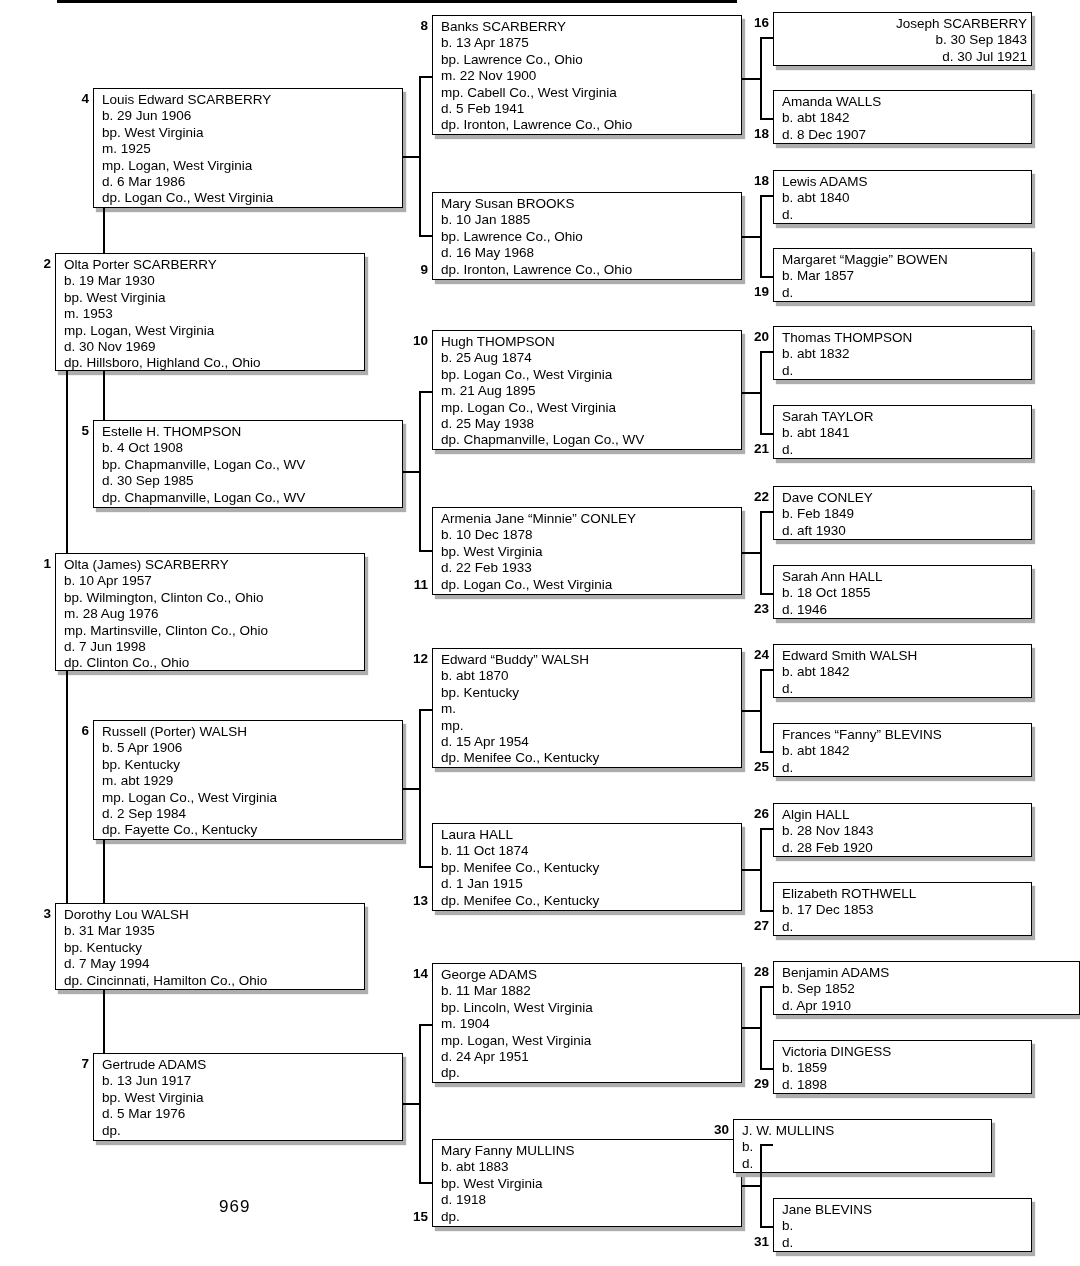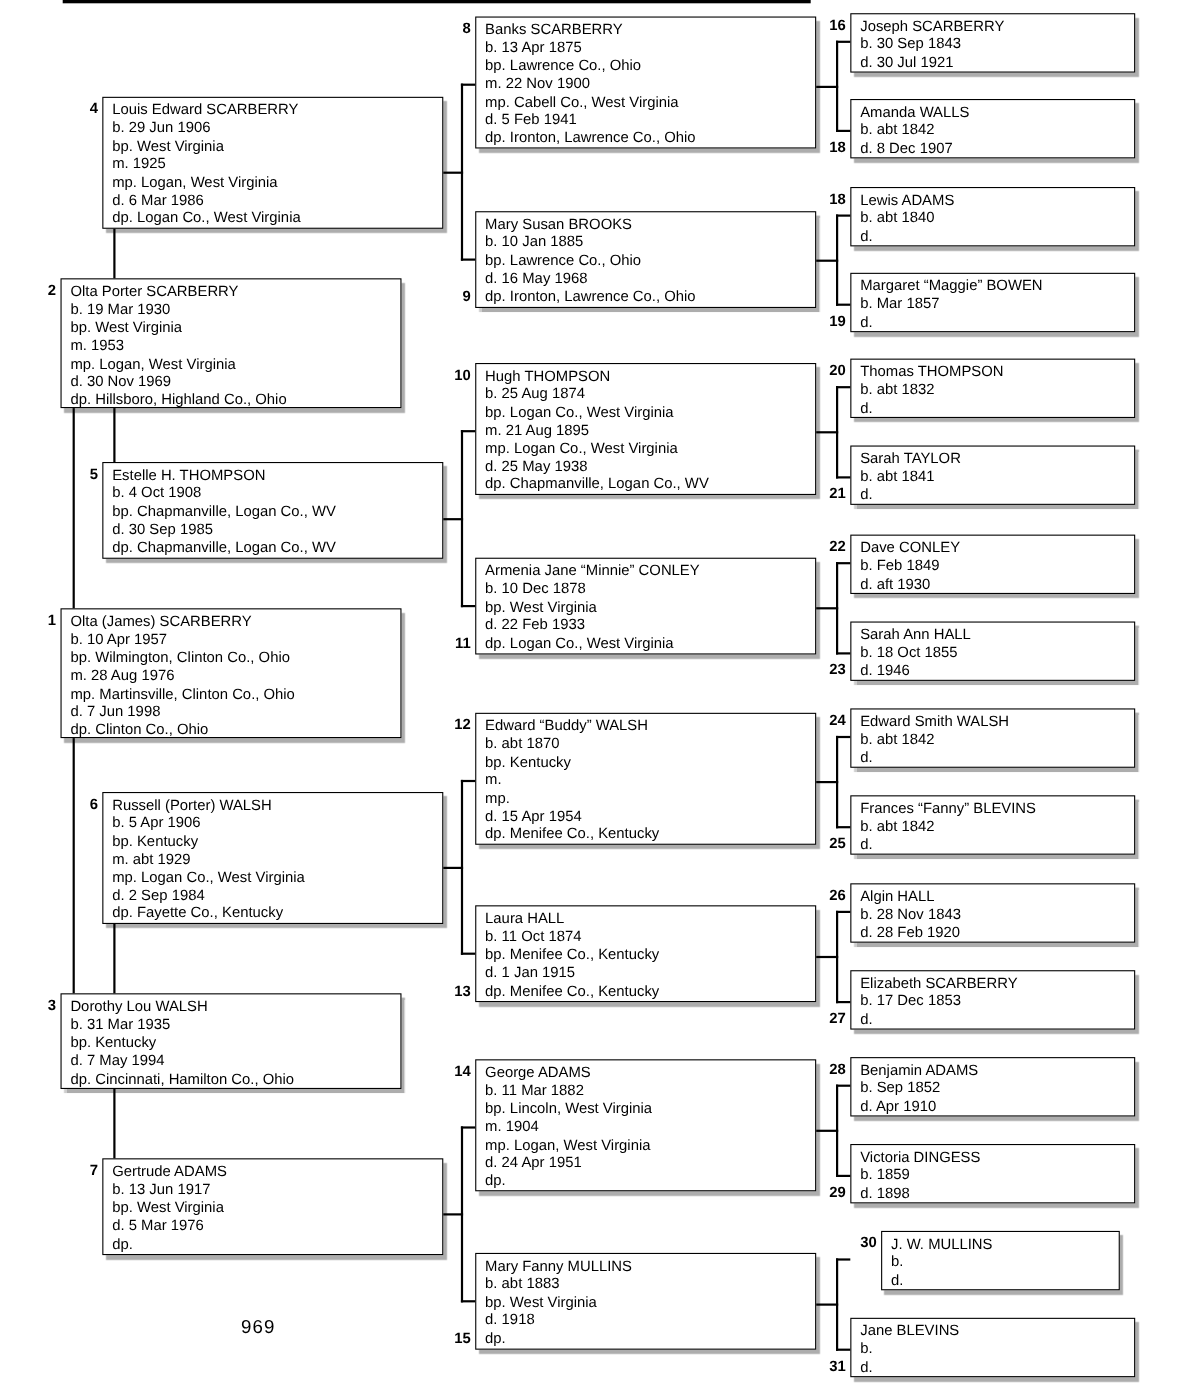--- a/index.html
+++ b/index.html
@@ -178,21 +178,21 @@
         <div class="line">dp.</div>
       </div>
       <div class="person-box" style="left: 432px; top: 1139px; width: 310px; height: 88px;">
         <span class="person-num num-bottom">15</span>
         <div class="line">Mary Fanny MULLINS</div>
         <div class="line">b. abt 1883</div>
         <div class="line">bp. West Virginia</div>
         <div class="line">d. 1918</div>
         <div class="line">dp.</div>
       </div>
-      <div class="person-box" style="left: 773px; top: 12px; width: 259px; height: 54px;">
+      <div class="person-box" style="left: 773px; top: 12px; width: 259px; height: 54px; text-align: right;">
         <span class="person-num num-top">16</span>
         <div class="line">Joseph SCARBERRY</div>
         <div class="line">b. 30 Sep 1843</div>
         <div class="line">d. 30 Jul 1921</div>
       </div>
       <div class="person-box" style="left: 773px; top: 90px; width: 259px; height: 54px;">
         <span class="person-num num-bottom">18</span>
         <div class="line">Amanda WALLS</div>
         <div class="line">b. abt 1842</div>
         <div class="line">d. 8 Dec 1907</div>
@@ -246,37 +246,37 @@
         <div class="line">d.</div>
       </div>
       <div class="person-box" style="left: 773px; top: 803px; width: 259px; height: 54px;">
         <span class="person-num num-top">26</span>
         <div class="line">Algin HALL</div>
         <div class="line">b. 28 Nov 1843</div>
         <div class="line">d. 28 Feb 1920</div>
       </div>
       <div class="person-box" style="left: 773px; top: 882px; width: 259px; height: 54px;">
         <span class="person-num num-bottom">27</span>
-        <div class="line">Elizabeth SCARBERRY</div>
+        <div class="line">Elizabeth ROTHWELL</div>
         <div class="line">b. 17 Dec 1853</div>
         <div class="line">d.</div>
       </div>
-      <div class="person-box" style="left: 773px; top: 961px; width: 259px; height: 54px;">
+      <div class="person-box" style="left: 773px; top: 961px; width: 307px; height: 54px;">
         <span class="person-num num-top">28</span>
         <div class="line">Benjamin ADAMS</div>
         <div class="line">b. Sep 1852</div>
         <div class="line">d. Apr 1910</div>
       </div>
       <div class="person-box" style="left: 773px; top: 1040px; width: 259px; height: 54px;">
         <span class="person-num num-bottom">29</span>
         <div class="line">Victoria DINGESS</div>
         <div class="line">b. 1859</div>
         <div class="line">d. 1898</div>
       </div>
-      <div class="person-box" style="left: 801px; top: 1119px; width: 217px; height: 54px;">
+      <div class="person-box" style="left: 733px; top: 1119px; width: 259px; height: 54px;">
         <span class="person-num num-top">30</span>
         <div class="line">J. W. MULLINS</div>
         <div class="line">b.</div>
         <div class="line">d.</div>
       </div>
       <div class="person-box" style="left: 773px; top: 1198px; width: 259px; height: 54px;">
         <span class="person-num num-bottom">31</span>
         <div class="line">Jane BLEVINS</div>
         <div class="line">b.</div>
         <div class="line">d.</div>

